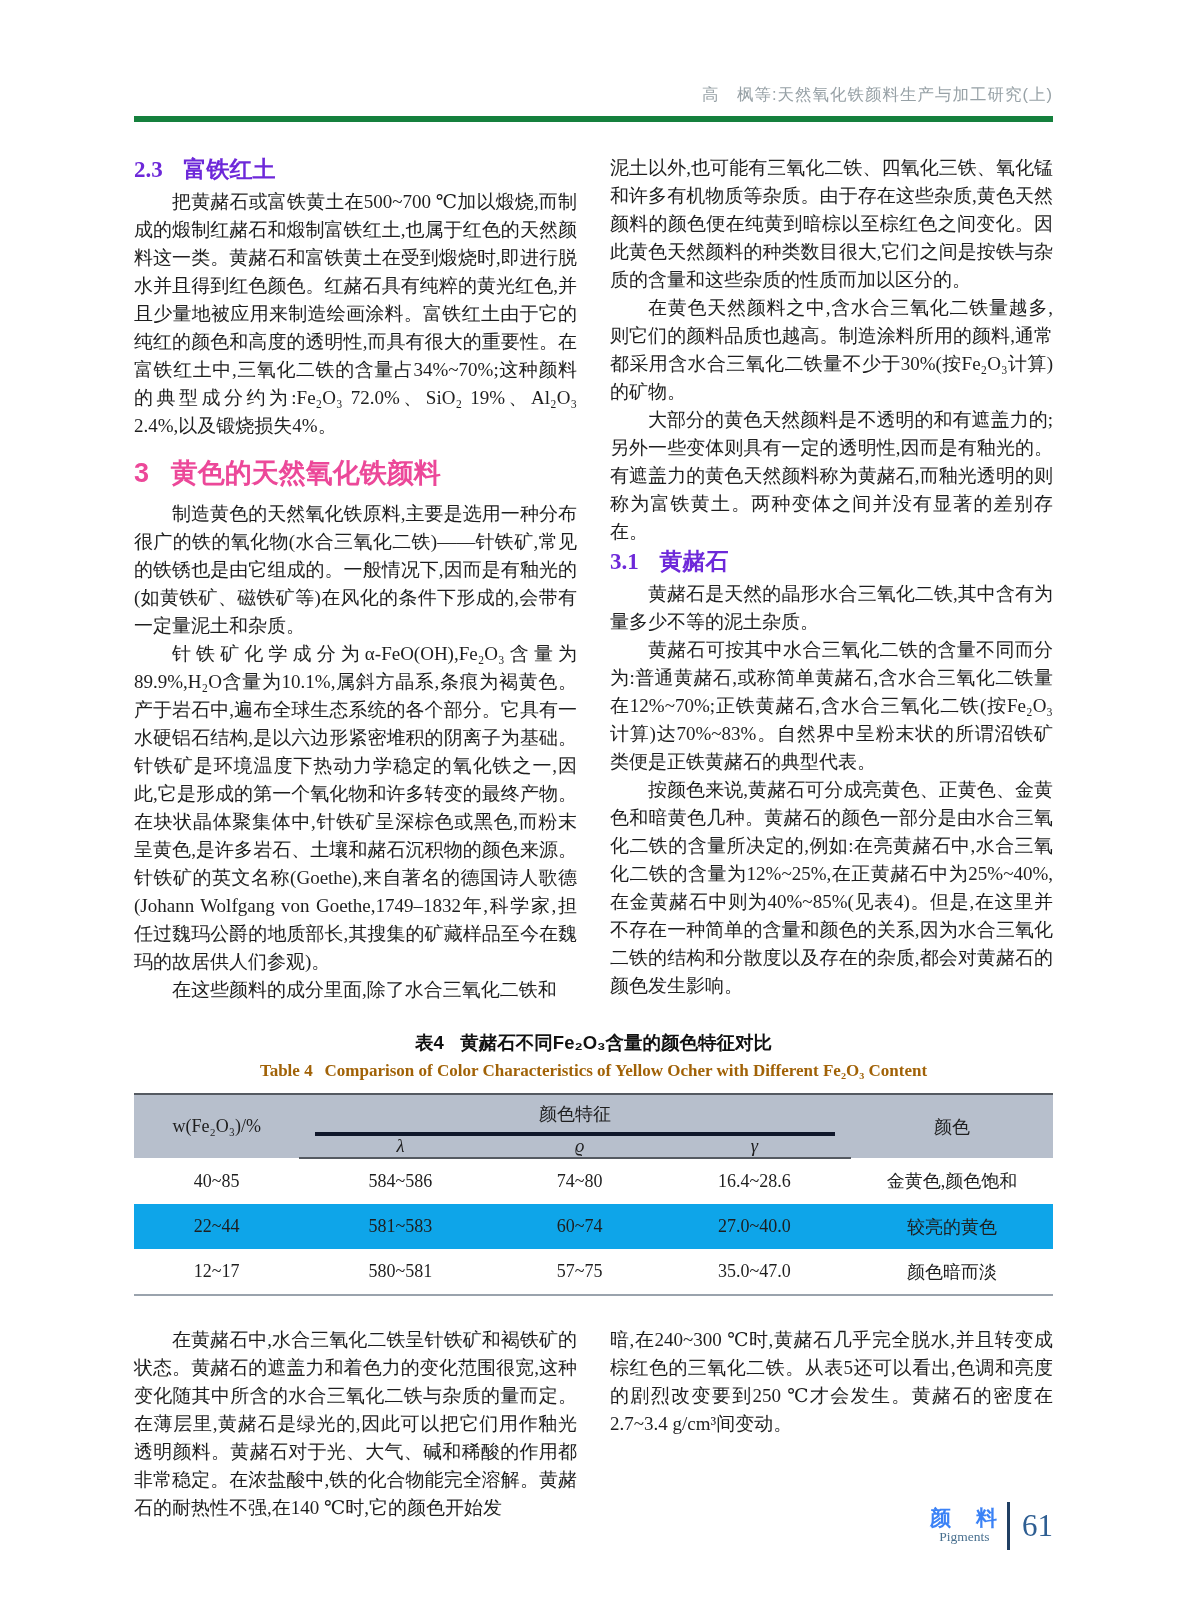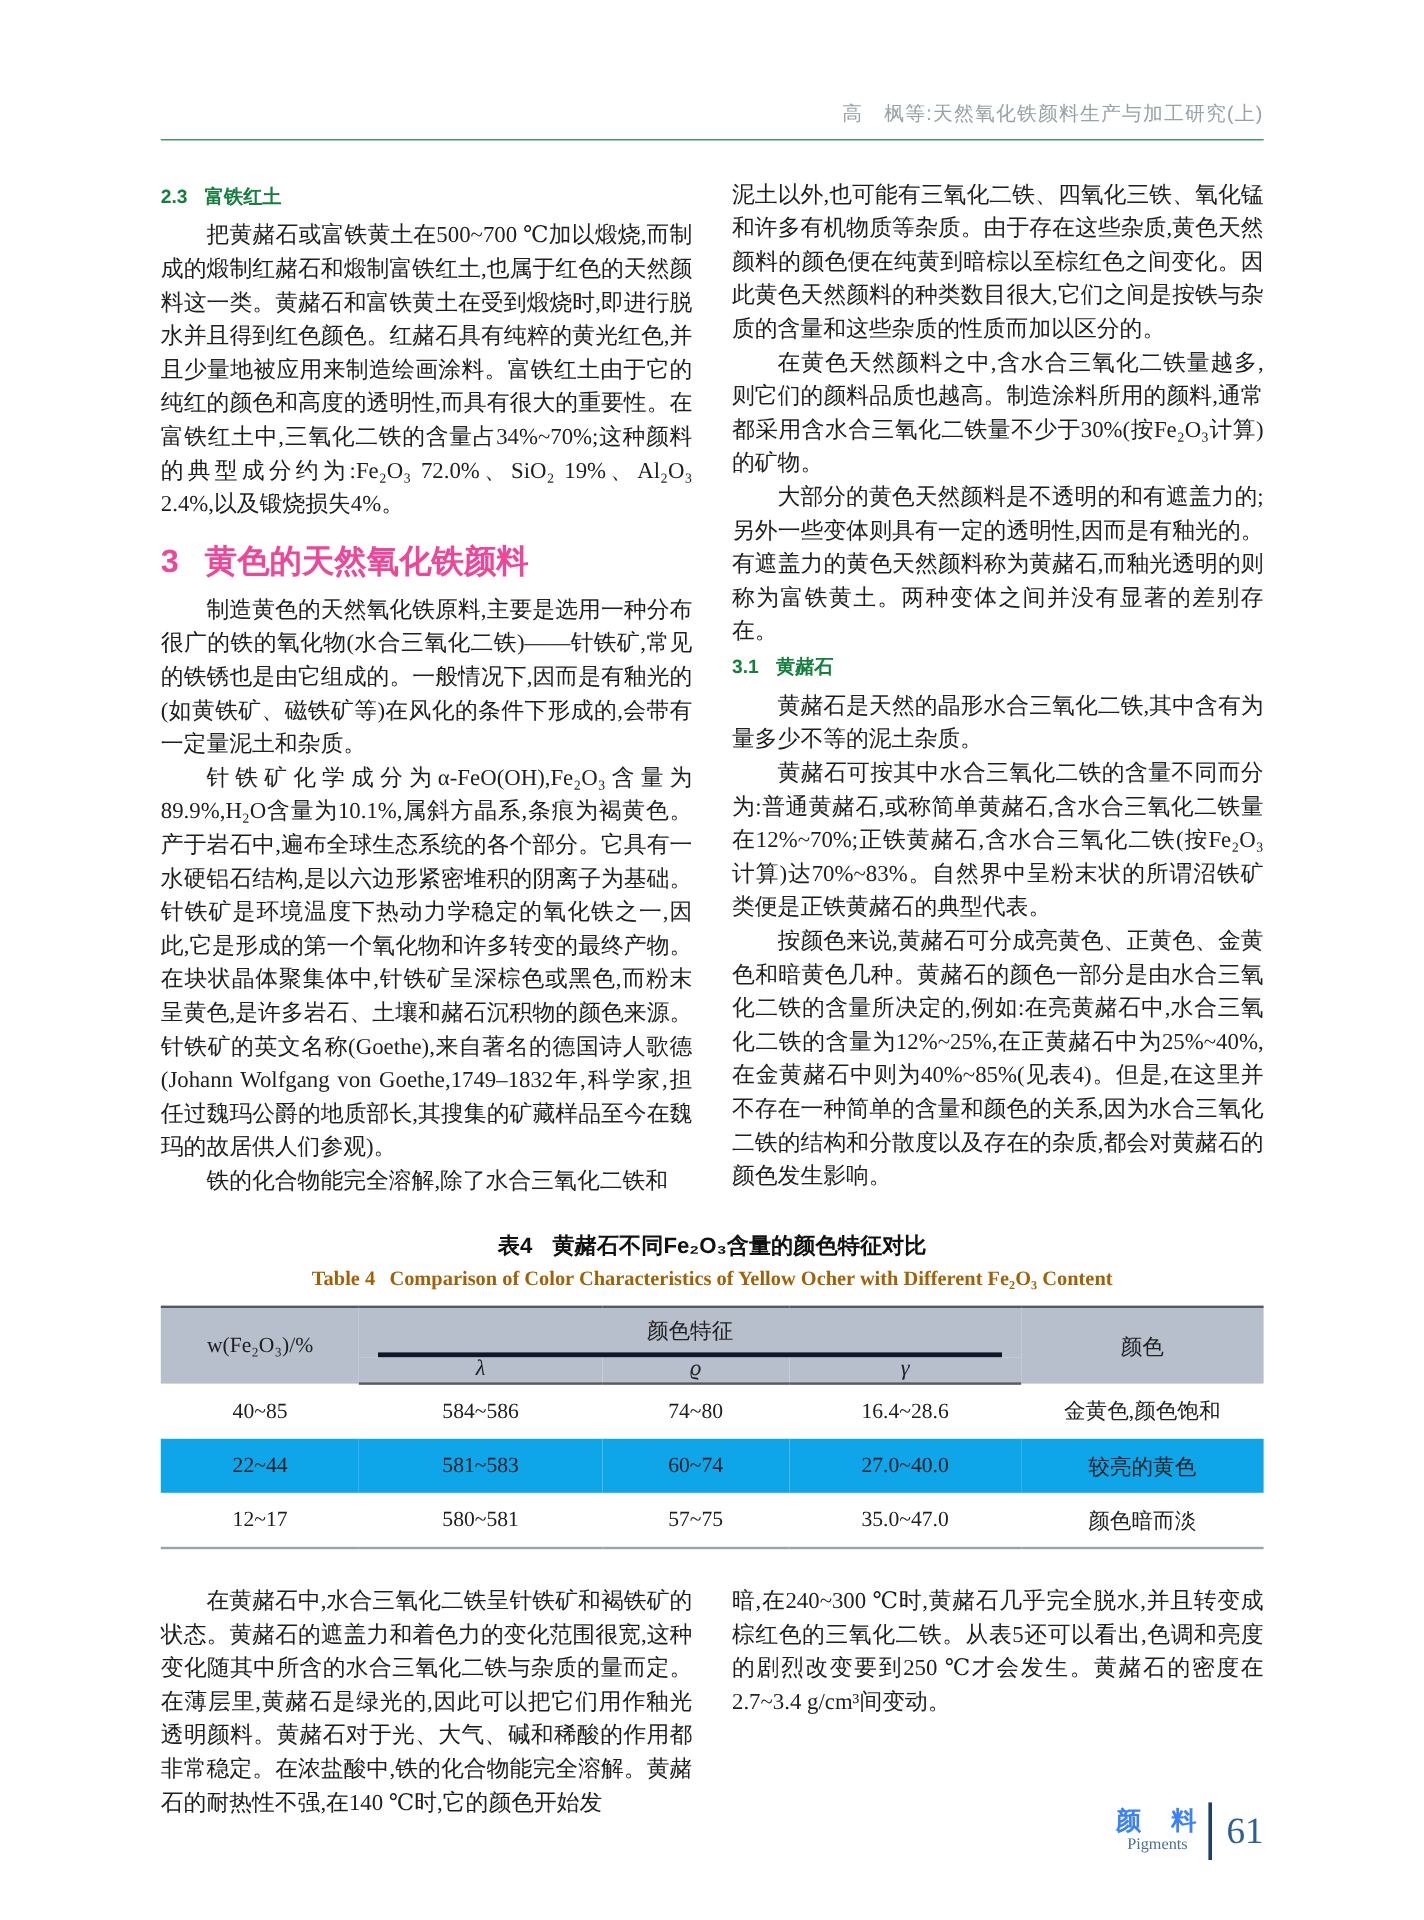--- a/index.html
+++ b/index.html
@@ -4,29 +4,29 @@
 <style>
   html,body{margin:0;padding:0;background:#e8e8e8;}
   .page{
     width:1187px;height:1600px;background:#ffffff;position:relative;
     box-sizing:border-box;padding:84px 134px 0 134px;
     font-family:"Liberation Serif","DejaVu Serif",serif;color:#1e1e1e;
   }
   .running-head{
     text-align:right;font-family:"Liberation Sans","DejaVu Sans",sans-serif;
     font-size:16.5px;color:#97a1a6;letter-spacing:1px;
-    padding-bottom:10px;border-bottom:1px solid #15803d;
+    padding-bottom:10px;border-bottom:6px solid #15803d;
   }
   .twocol{display:flex;gap:33px;margin-top:32px;}
   .col{flex:1 1 0;font-size:19px;line-height:28px;text-align:justify;min-width:0;}
   .col p{margin:0;text-indent:2em;}
   .col p.cont{text-indent:0;}
   .h-sub{
-    font-family:Liberation Sans, sans-serif;font-weight:bold;
-    color:#15803d;font-size:16px;margin:2px 0 4px 0;text-indent:0;
+    font-family:Liberation Serif, serif;font-weight:bold;
+    color:#6d28d9;font-size:23px;margin:2px 0 4px 0;text-indent:0;
   }
   .h-sub .num{margin-right:0.9em;}
   .h-main{
     font-family:"Liberation Sans","DejaVu Sans",sans-serif;font-weight:bold;
     color:#ec4899;font-size:27px;margin:16px 0 10px 0;text-indent:0;line-height:34px;
   }
   .h-main .num{margin-right:0.8em;}
   .table-block{margin-top:26px;}
   .caption-cn{
     text-align:center;font-weight:bold;font-size:18.5px;color:#111;
@@ -74,21 +74,21 @@
       <div class="h-sub">
         <span class="num">2.3</span><span>富铁红土</span>
       </div>
       <p>把黄赭石或富铁黄土在500~700 ℃加以煅烧,而制成的煅制红赭石和煅制富铁红土,也属于红色的天然颜料这一类。黄赭石和富铁黄土在受到煅烧时,即进行脱水并且得到红色颜色。红赭石具有纯粹的黄光红色,并且少量地被应用来制造绘画涂料。富铁红土由于它的纯红的颜色和高度的透明性,而具有很大的重要性。在富铁红土中,三氧化二铁的含量占34%~70%;这种颜料的典型成分约为:Fe₂O₃ 72.0%、SiO₂ 19%、Al₂O₃ 2.4%,以及锻烧损失4%。</p>
 
       <div class="h-main">
         <span class="num">3</span><span>黄色的天然氧化铁颜料</span>
       </div>
       <p>制造黄色的天然氧化铁原料,主要是选用一种分布很广的铁的氧化物(水合三氧化二铁)——针铁矿,常见的铁锈也是由它组成的。一般情况下,因而是有釉光的(如黄铁矿、磁铁矿等)在风化的条件下形成的,会带有一定量泥土和杂质。</p>
       <p>针铁矿化学成分为α-FeO(OH),Fe₂O₃含量为89.9%,H₂O含量为10.1%,属斜方晶系,条痕为褐黄色。产于岩石中,遍布全球生态系统的各个部分。它具有一水硬铝石结构,是以六边形紧密堆积的阴离子为基础。针铁矿是环境温度下热动力学稳定的氧化铁之一,因此,它是形成的第一个氧化物和许多转变的最终产物。在块状晶体聚集体中,针铁矿呈深棕色或黑色,而粉末呈黄色,是许多岩石、土壤和赭石沉积物的颜色来源。针铁矿的英文名称(Goethe),来自著名的德国诗人歌德(Johann Wolfgang von Goethe,1749–1832年,科学家,担任过魏玛公爵的地质部长,其搜集的矿藏样品至今在魏玛的故居供人们参观)。</p>
-      <p>铁的化合物能完全溶解,除了水合三氧化二铁和</p>
+      <p>在这些颜料的成分里面,除了水合三氧化二铁和</p>
     </div>
 
     <div class="col">
       <p class="cont">泥土以外,也可能有三氧化二铁、四氧化三铁、氧化锰和许多有机物质等杂质。由于存在这些杂质,黄色天然颜料的颜色便在纯黄到暗棕以至棕红色之间变化。因此黄色天然颜料的种类数目很大,它们之间是按铁与杂质的含量和这些杂质的性质而加以区分的。</p>
       <p>在黄色天然颜料之中,含水合三氧化二铁量越多,则它们的颜料品质也越高。制造涂料所用的颜料,通常都采用含水合三氧化二铁量不少于30%(按Fe₂O₃计算)的矿物。</p>
       <p>大部分的黄色天然颜料是不透明的和有遮盖力的;另外一些变体则具有一定的透明性,因而是有釉光的。有遮盖力的黄色天然颜料称为黄赭石,而釉光透明的则称为富铁黄土。两种变体之间并没有显著的差别存在。</p>
 
       <div class="h-sub">
         <span class="num">3.1</span><span>黄赭石</span>
       </div>

